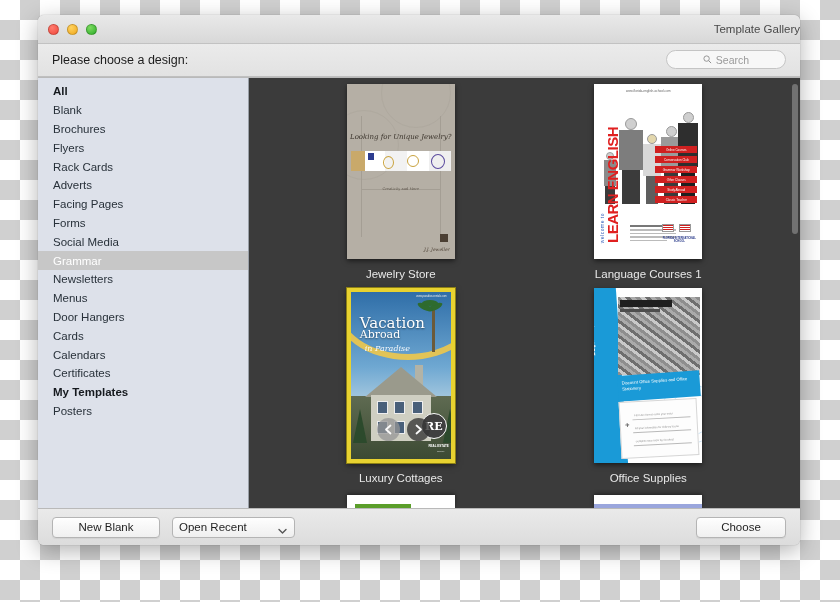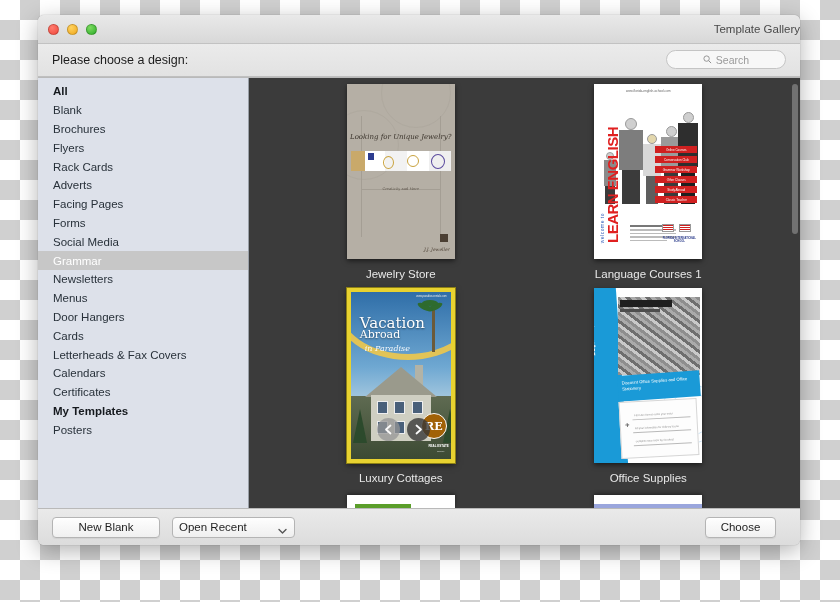--- a/index.html
+++ b/index.html
@@ -260,21 +260,21 @@
              border-bottom:30px solid #9a9a8c; }
   .ac-wall { position:absolute; top:28px; left:6px; width:60px; height:46px; background:#cfcfc2; }
   .ac-win { position:absolute; background:#49607a; border:0.8px solid #eee; }
   .ac-chim { position:absolute; top:-2px; right:14px; width:8px; height:24px; background:#b3b3a6; }
   .ac-tree { position:absolute; bottom:16px; width:0; height:0;
              border-left:7px solid transparent; border-right:7px solid transparent;
              border-bottom:34px solid #2c4a2c; }
   .ac-palm { position:absolute; right:16px; top:16px; width:3px; height:44px; background:#6b5a3a; }
   .ac-frond { position:absolute; width:16px; height:6px; background:#2e6b2e; border-radius:50%; }
   .ac-logo { position:absolute; right:4px; bottom:20px; width:26px; height:26px;
-             border-radius:50%; background:#a16207; border:1.5px solid #fff;
+             border-radius:50%; background:#404040; border:1.5px solid #fff;
              display:flex; align-items:center; justify-content:center;
              color:#fff; font-family:"DejaVu Serif", serif; font-size:11px; font-weight:bold; }
   .ac-logotext { position:absolute; right:2px; bottom:11px; font-size:3px; color:#fff; font-weight:bold; }
   .ac-logosub  { position:absolute; right:6px; bottom:6px; font-size:2.4px; color:#ddd; }
 
   .navbtn {
     position:absolute; bottom:18px;
     width:23px; height:23px; border-radius:50%;
     display:flex; align-items:center; justify-content:center;
     cursor:pointer;
@@ -354,21 +354,21 @@
     border:1px solid #b4b4b4;
     border-radius:4px;
     background: linear-gradient(to bottom,#fefefe,#f0f0f0);
     font-size:11.5px;
     color:#1e1e1e;
     display:flex; align-items:center; justify-content:center;
     cursor:pointer;
     box-shadow:0 1px 0 rgba(255,255,255,0.8) inset, 0 1px 1px rgba(0,0,0,0.06);
   }
   .btn.new-blank { width:108px; }
-  .btn.choose { position:absolute; right:24px; width:71px; }
+  .btn.choose { position:absolute; right:14px; width:90px; }
   .popup {
     margin-left:12px;
     width:123px; height:21px;
     border:1px solid #b4b4b4; border-radius:4px;
     background: linear-gradient(to bottom,#fefefe,#efefef);
     display:flex; align-items:center;
     padding:0 6px;
     font-size:11.5px; color:#1e1e1e;
     position:relative; cursor:pointer;
   }
@@ -441,23 +441,20 @@
         <span>Newsletters</span>
         </div>
       <div class="side-item">
         <span>Menus</span>
         </div>
       <div class="side-item">
         <span>Door Hangers</span>
         </div>
       <div class="side-item">
         <span>Cards</span>
-        </div>
-      <div class="side-item">
-        <span>Letterheads &amp; Fax Covers</span>
         </div>
       <div class="side-item">
         <span>Calendars</span>
         </div>
       <div class="side-item">
         <span>Certificates</span>
         </div>
       <div class="side-item bold">
         <span>My Templates</span>
         </div>

